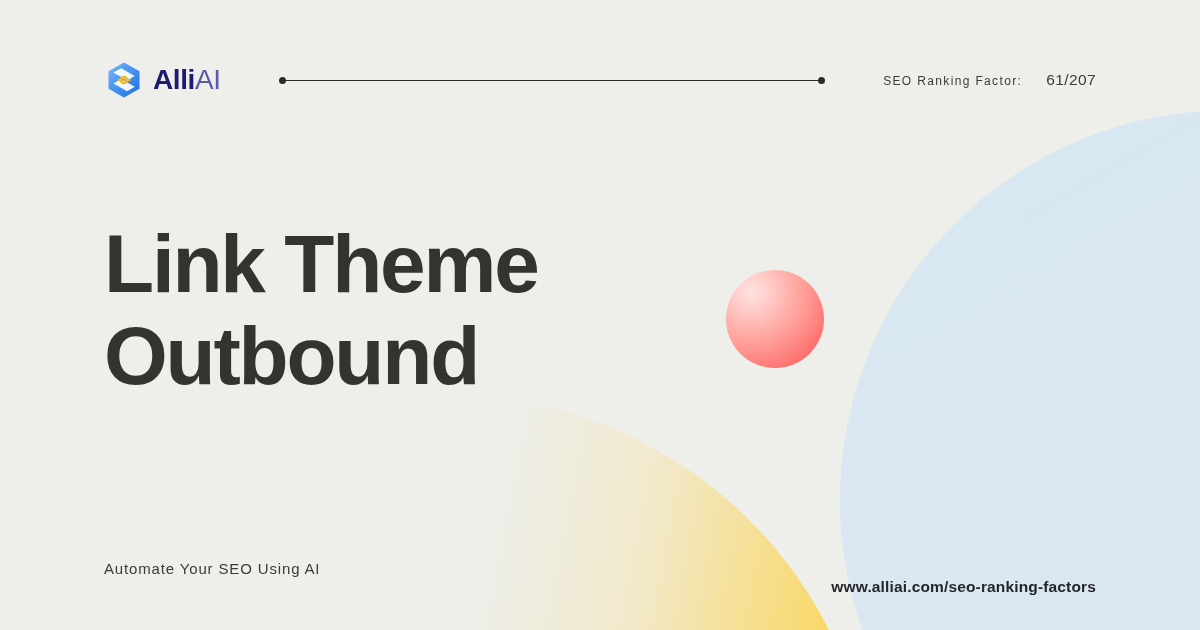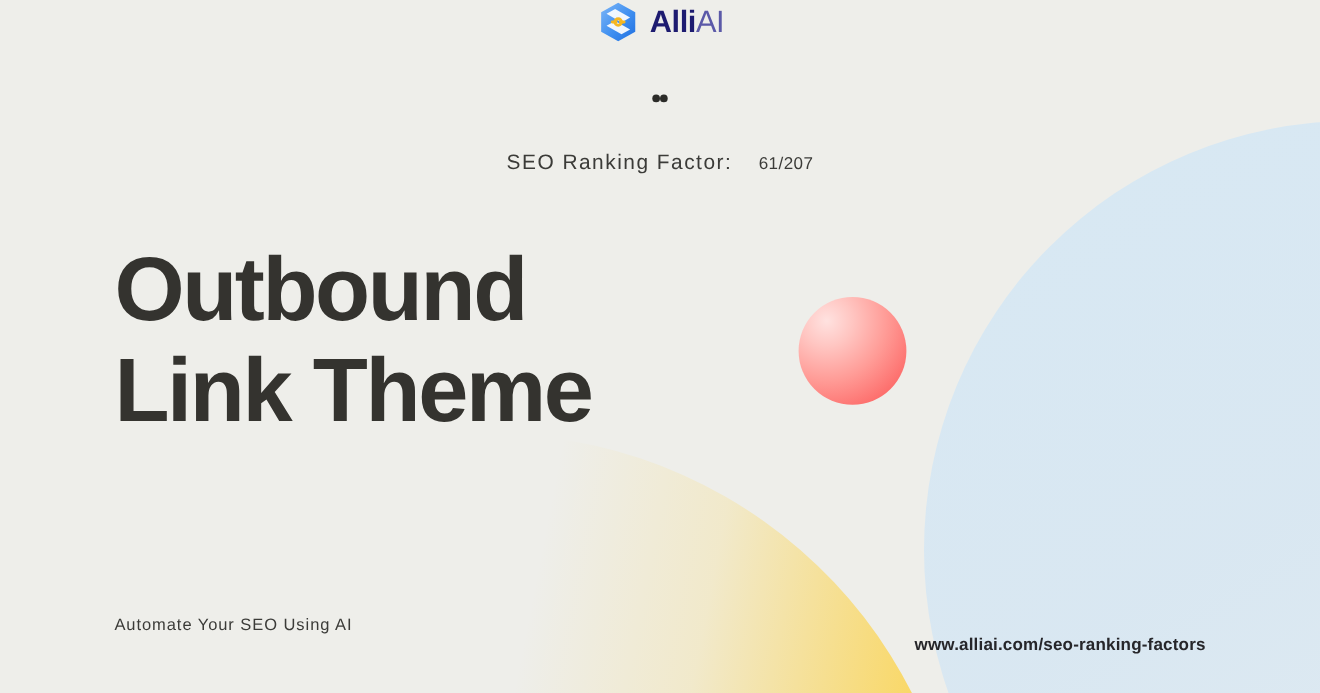--- a/index.html
+++ b/index.html
@@ -46,21 +46,20 @@
   }
 
   
   #frame { position:relative; z-index:2; width:1200px; height:630px; }
 
   
   .header {
     position:absolute; left:0; top:0; width:1200px; height:160px;
     display:flex; align-items:center;
     padding:0 104px;
-    flex-direction:column;
   }
 
   .brand { display:flex; align-items:center; gap:9px; flex:0 0 auto; }
   .brand-mark { width:40px; height:40px; display:block; }
   .brand-text { font-size:28px; letter-spacing:-0.4px; white-space:nowrap; line-height:1; }
   .brand-text .b1 { color:#1d1b70; font-weight:bold; }
   .brand-text .b2 { color:#5b59a8; font-weight:normal; }
 
   .rule-wrap { flex:1 1 auto; display:flex; align-items:center; margin:0 58px 0 58px; }
   .rule { position:relative; width:100%; height:9px; }
@@ -70,21 +69,21 @@
   }
   .rule-dot {
     position:absolute; top:1px; width:7px; height:7px; border-radius:50%;
     background:#2b2b28;
   }
   .rule-dot.left { left:0; }
   .rule-dot.right { right:0; }
 
   .factor { flex:0 0 auto; display:flex; align-items:baseline; white-space:nowrap; }
   .factor-label {
-    font-size:19px; color:#3b3b38; letter-spacing:1.35px; font-weight:normal;
+    font-size:12px; color:#3b3b38; letter-spacing:1.35px; font-weight:normal;
   }
   .factor-value {
     font-size:15.5px; color:#3b3b38; letter-spacing:0.4px; margin-left:24px;
   }
 
   
   .title {
     position:absolute; left:104px; top:218px; width:640px;
     font-size:82px; line-height:92px; font-weight:bold;
     color:#34332f; letter-spacing:-2.2px;
@@ -149,22 +148,22 @@
     </div>
 
     <div class="factor">
       <span class="factor-label">SEO Ranking Factor:</span>
       <span class="factor-value">61/207</span>
     </div>
 
   </div>
 
   <h1 class="title">
+    <span class="l">Link Theme</span>
     <span class="l">Outbound</span>
-    <span class="l">Link Theme</span>
   </h1>
 
   <div class="footer">
     <span class="tagline">Automate Your SEO Using AI</span>
     <span class="siteurl">www.alliai.com/seo-ranking-factors</span>
   </div>
 
 </div>
 
 </body></html>

